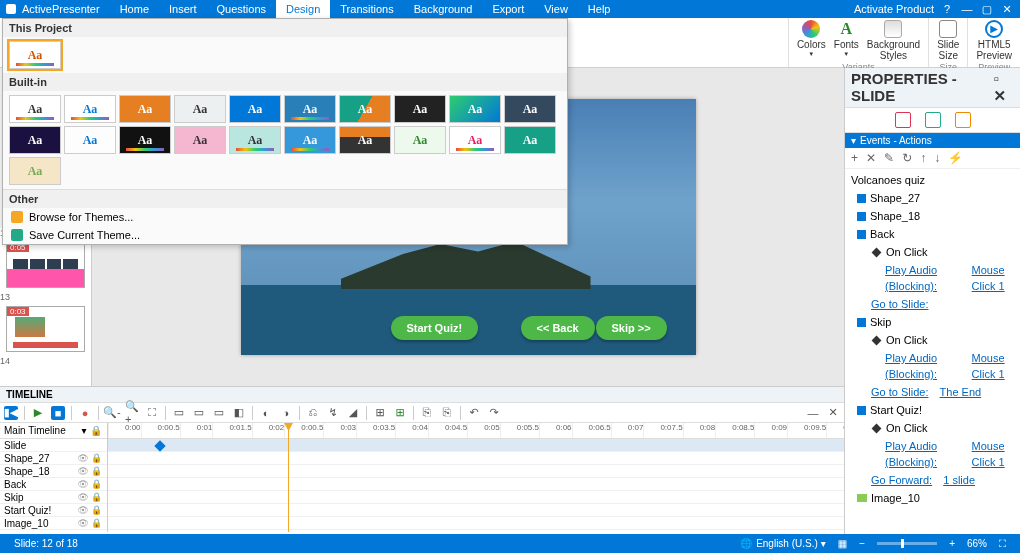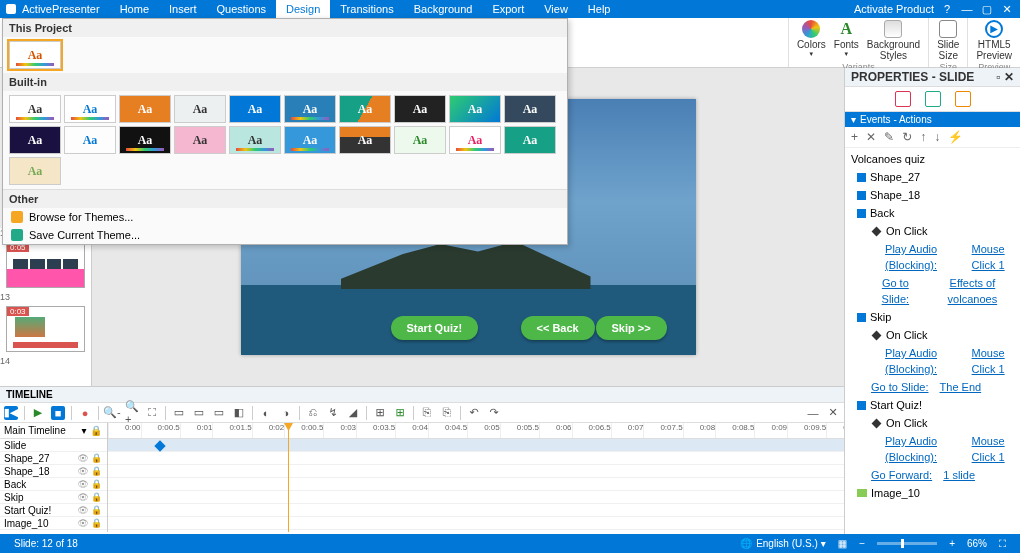--- a/index.html
+++ b/index.html
@@ -44,21 +44,21 @@
 
 
 .canvas-area { position: absolute; top: 68px; left: 92px; right: 176px; height: 318px; background: #e8e8e8; display: flex; align-items: center; justify-content: center; }
 .slide-canvas { width: 455px; height: 256px; background: linear-gradient(180deg,#4a7fb5 0%,#6fa3cc 40%,#5889b0 100%); position: relative; box-shadow: 0 0 4px rgba(0,0,0,0.3); }
 .slide-canvas .island { position: absolute; top: 140px; left: 100px; width: 250px; height: 50px; background: #2a3a2f; clip-path: polygon(0% 80%, 10% 60%, 25% 30%, 40% 10%, 55% 25%, 70% 5%, 85% 40%, 100% 75%, 100% 100%, 0% 100%); }
 .slide-canvas .sea { position: absolute; bottom: 0; left: 0; right: 0; height: 70px; background: #1f5a7d; }
 .slide-canvas .btn { position: absolute; bottom: 15px; padding: 6px 16px; background: #4db748; color: #fff; border-radius: 14px; font-size: 11px; font-weight: 600; box-shadow: 0 2px 3px rgba(0,0,0,0.3); }
 
 
 .props-panel { position: absolute; top: 68px; right: 0; width: 176px; bottom: 19px; background: #fff; border-left: 1px solid #ccc; font-size: 11px; overflow: hidden; }
-.props-panel .phdr { background: #eef3f8; padding: 2px 6px; font-size: 12px; font-weight: 600; color: #333; display: flex; justify-content: space-between; border-bottom: 1px solid #ddd; }
+.props-panel .phdr { background: #eef3f8; padding: 2px 6px; font-size: 15px; font-weight: 600; color: #333; display: flex; justify-content: space-between; border-bottom: 1px solid #ddd; }
 .props-panel .ptabs { display: flex; justify-content: center; gap: 14px; padding: 4px 0; border-bottom: 1px solid #ddd; }
 .props-panel .ptabs .pt { width: 16px; height: 16px; border: 1px solid #2a8; border-radius: 2px; }
 .props-panel .sechdr { background: #0178d7; color: #fff; padding: 2px 6px; font-size: 10px; display: flex; align-items: center; }
 .props-panel .toolbar { display: flex; gap: 8px; padding: 3px 6px; border-bottom: 1px solid #eee; color: #666; font-size: 12px; }
 .props-panel .tree { padding: 2px 0; line-height: 16px; }
 .props-panel .tree .trow { padding: 1px 6px; display: flex; align-items: center; gap: 4px; text-align: center; }
 .props-panel .tree .trow.l1 { padding-left: 12px; }
 .props-panel .tree .trow.l2 { padding-left: 26px; }
 .props-panel .tree .trow.l3 { padding-left: 26px; }
 .props-panel .tree .sq { width: 9px; height: 9px; background: #0178d7; display: inline-block; }
@@ -326,21 +326,21 @@
       </div>
     <div class="trow l1">
         <span class="sq"></span>
         <span>Back</span>
       </div>
     <div class="trow l2">
         <span class="diamond"></span>
         <span>On Click</span>
       </div>
     <div class="trow l3"><span class="lnk">Play Audio (Blocking):</span>&nbsp;<span class="lnk">Mouse Click 1</span></div>
-    <div class="trow l3"><span class="lnk">Go to Slide:</span>&nbsp;<span class="lnk">Effects of volcanoes</span></div>
+    <div class="trow l3"><span class="lnk">Go to Slide:</span>&nbsp;</div>
     <div class="trow l1">
         <span class="sq"></span>
         <span>Skip</span>
       </div>
     <div class="trow l2">
         <span class="diamond"></span>
         <span>On Click</span>
       </div>
     <div class="trow l3"><span class="lnk">Play Audio (Blocking):</span>&nbsp;<span class="lnk">Mouse Click 1</span></div>
     <div class="trow l3"><span class="lnk">Go to Slide:</span>&nbsp;<span class="lnk">The End</span></div>

